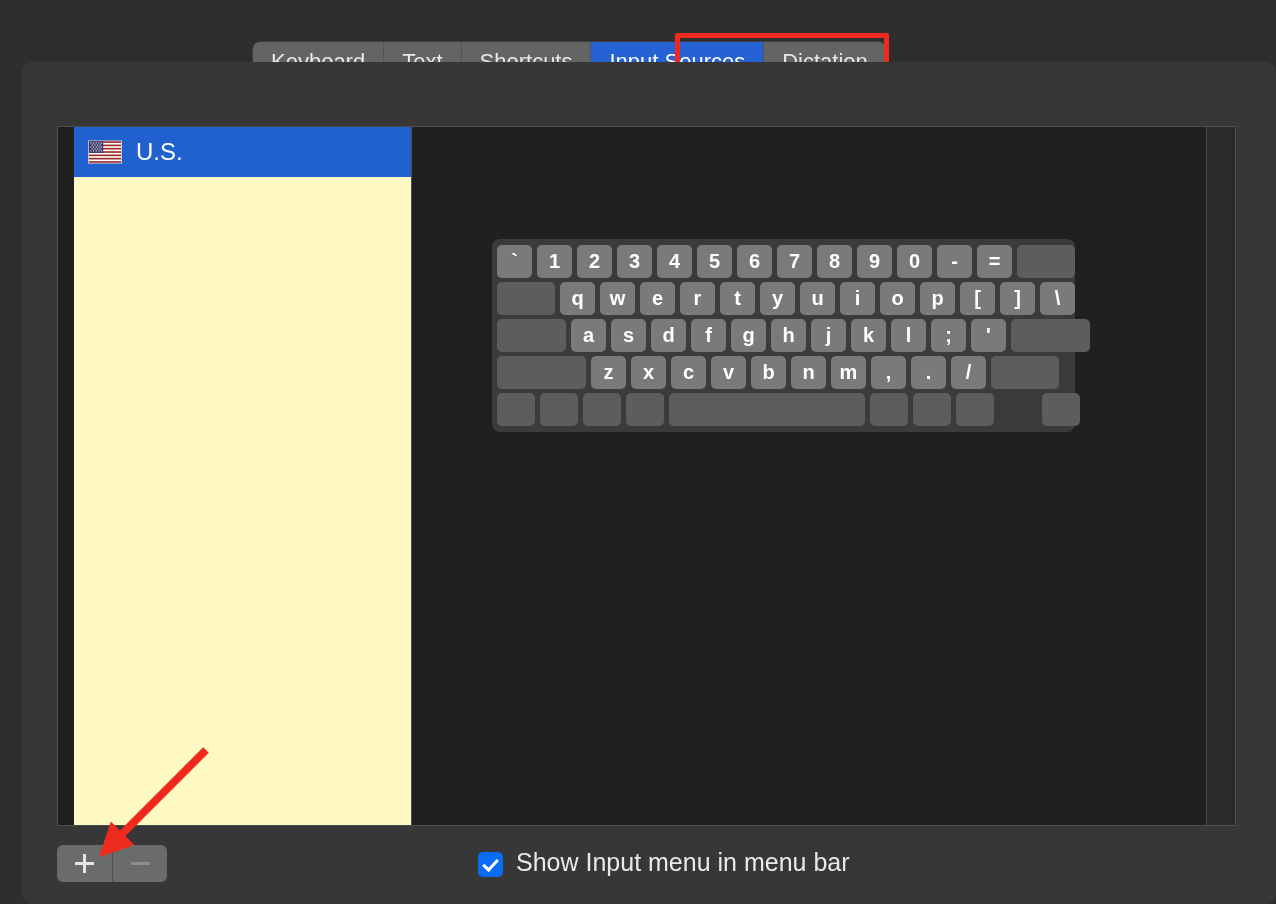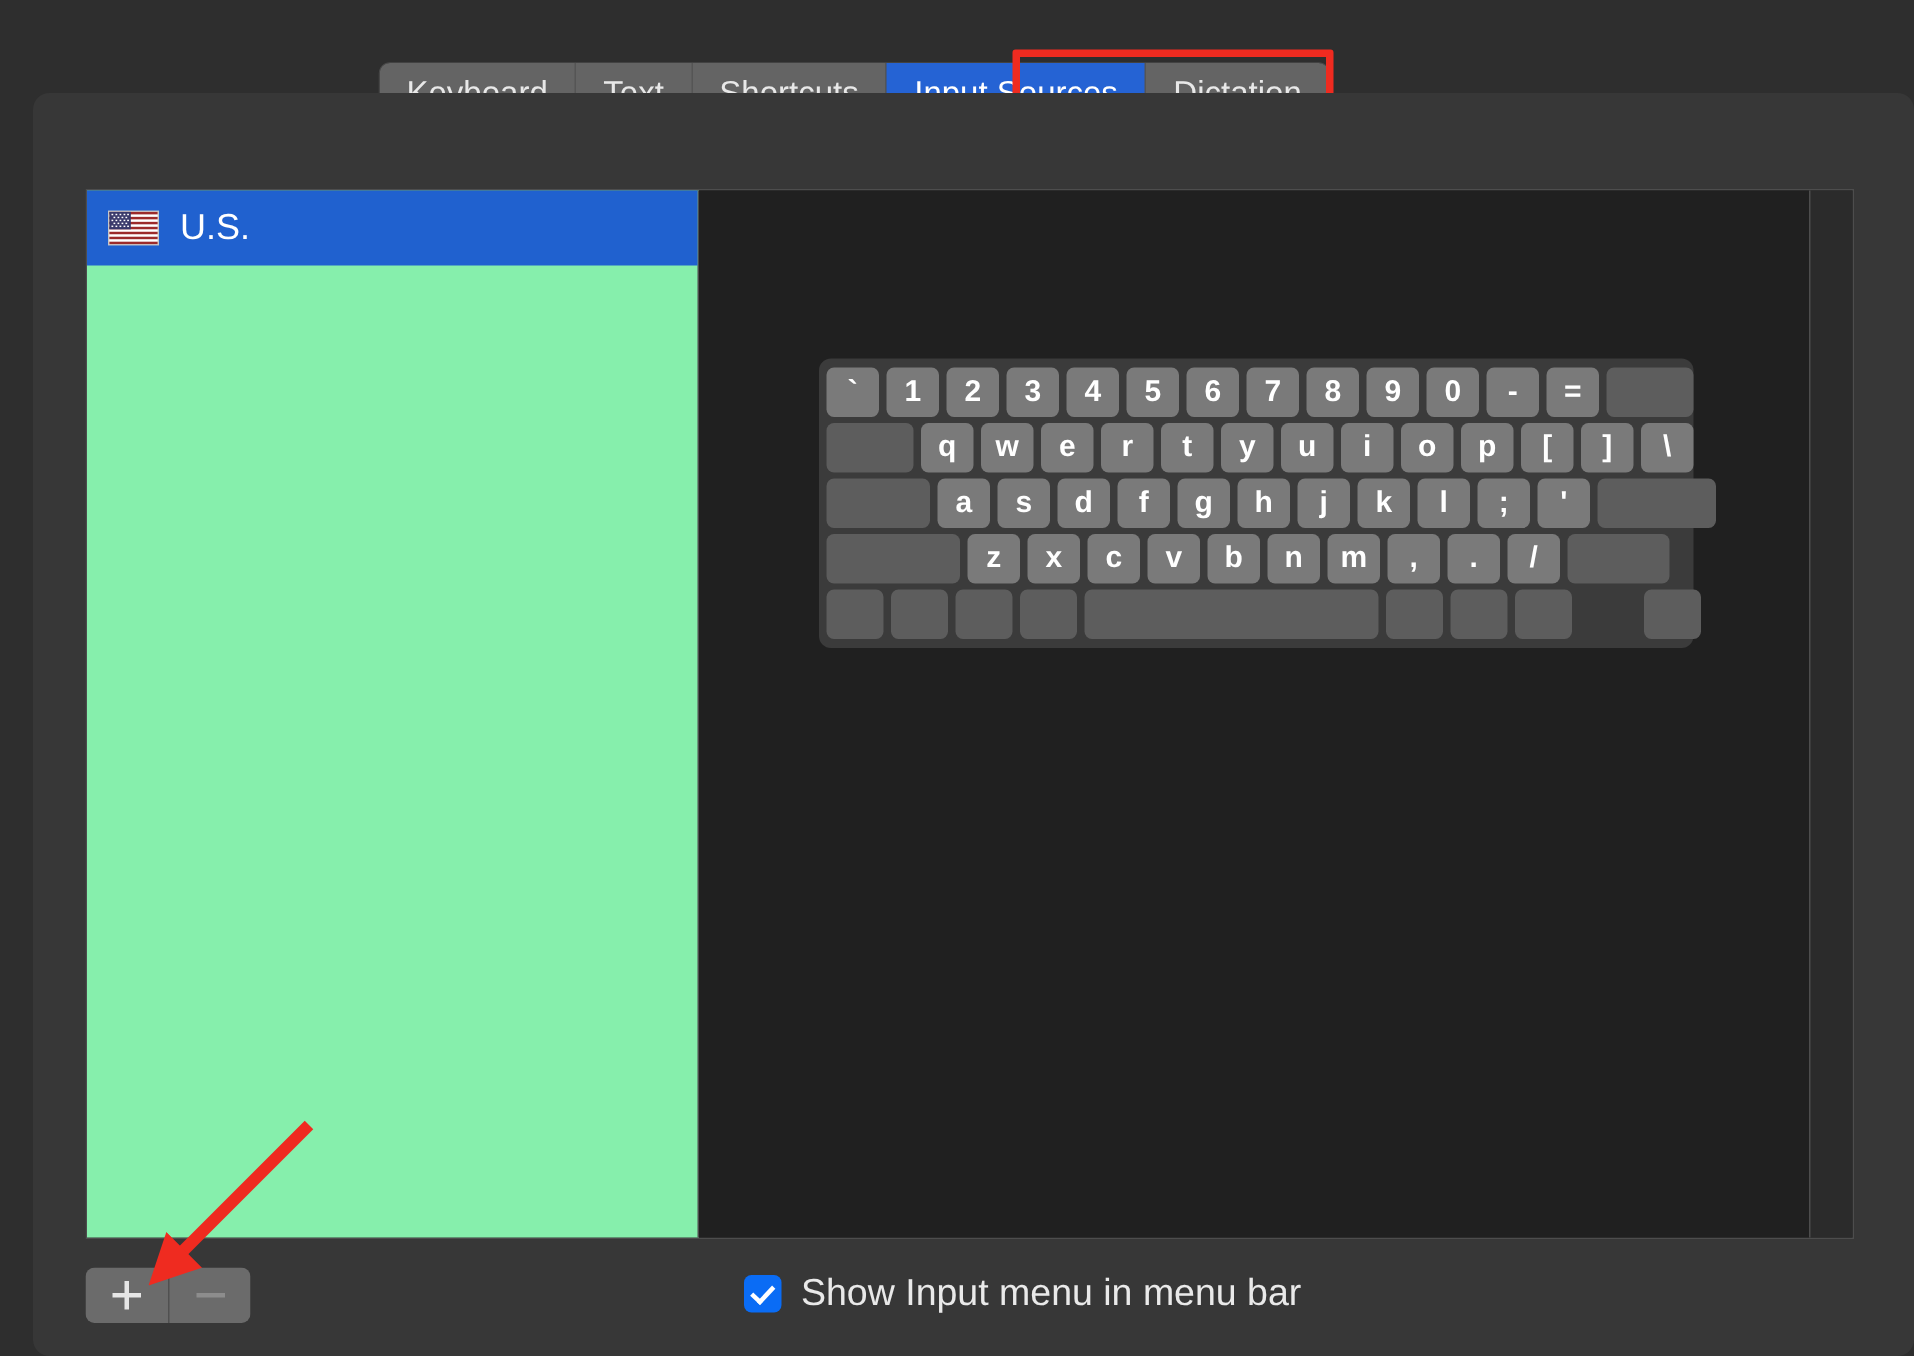--- a/index.html
+++ b/index.html
@@ -74,25 +74,26 @@
     left: 57px;
     top: 126px;
     width: 1179px;
     height: 700px;
     box-sizing: border-box;
     border: 1px solid #4d4d4d;
     background: #202020;
     display: flex;
   }
   #sources-list {
-    width: 408px;
-    background: #86efac;
+    width: 338px;
+    background: #fef9c3;
     border-right: 1px solid #4d4d4d;
     box-sizing: border-box;
     flex: 0 0 auto;
+    margin-left: 16px;
   }
   .source-row {
     height: 50px;
     display: flex;
     align-items: center;
     padding-left: 14px;
     color: #e9e9e9;
     font-size: 24px;
     box-sizing: border-box;
   }
@@ -198,24 +199,24 @@
   .plus-glyph::before { left: 8px; top: 0; width: 3px; height: 19px; }
   .plus-glyph::after  { top: 8px; left: 0; height: 3px; width: 19px; }
   .minus-glyph {
     width: 19px;
     height: 3px;
     background: #8d8d8d;
   }
 
   #showmenu-row {
     position: absolute;
-    left: 451px;
+    left: 433px;
     top: 848px;
     display: flex;
-    align-items: center;
+    align-items: flex-end;
     padding-left: 45px;
   }
   #showmenu-check {
     width: 25px;
     height: 25px;
     background: #0a6cf5;
     border-radius: 5px;
     position: relative;
     flex: 0 0 auto;
   }

